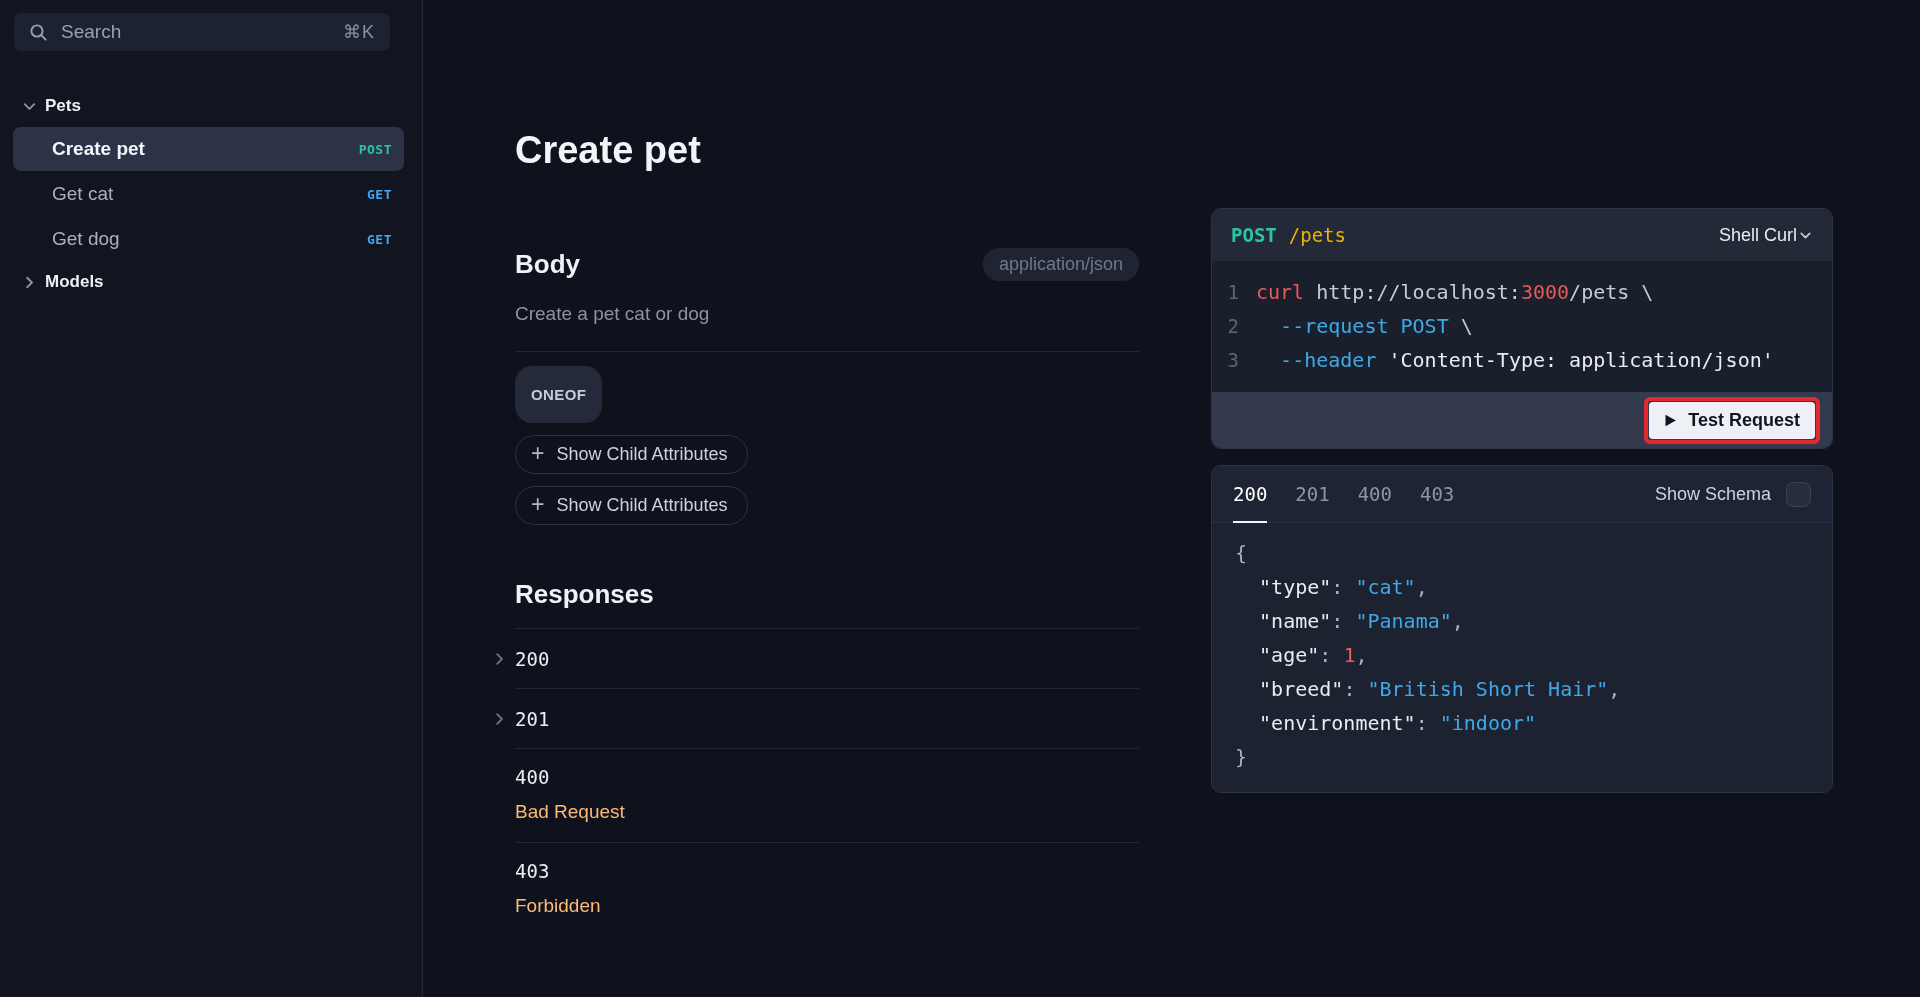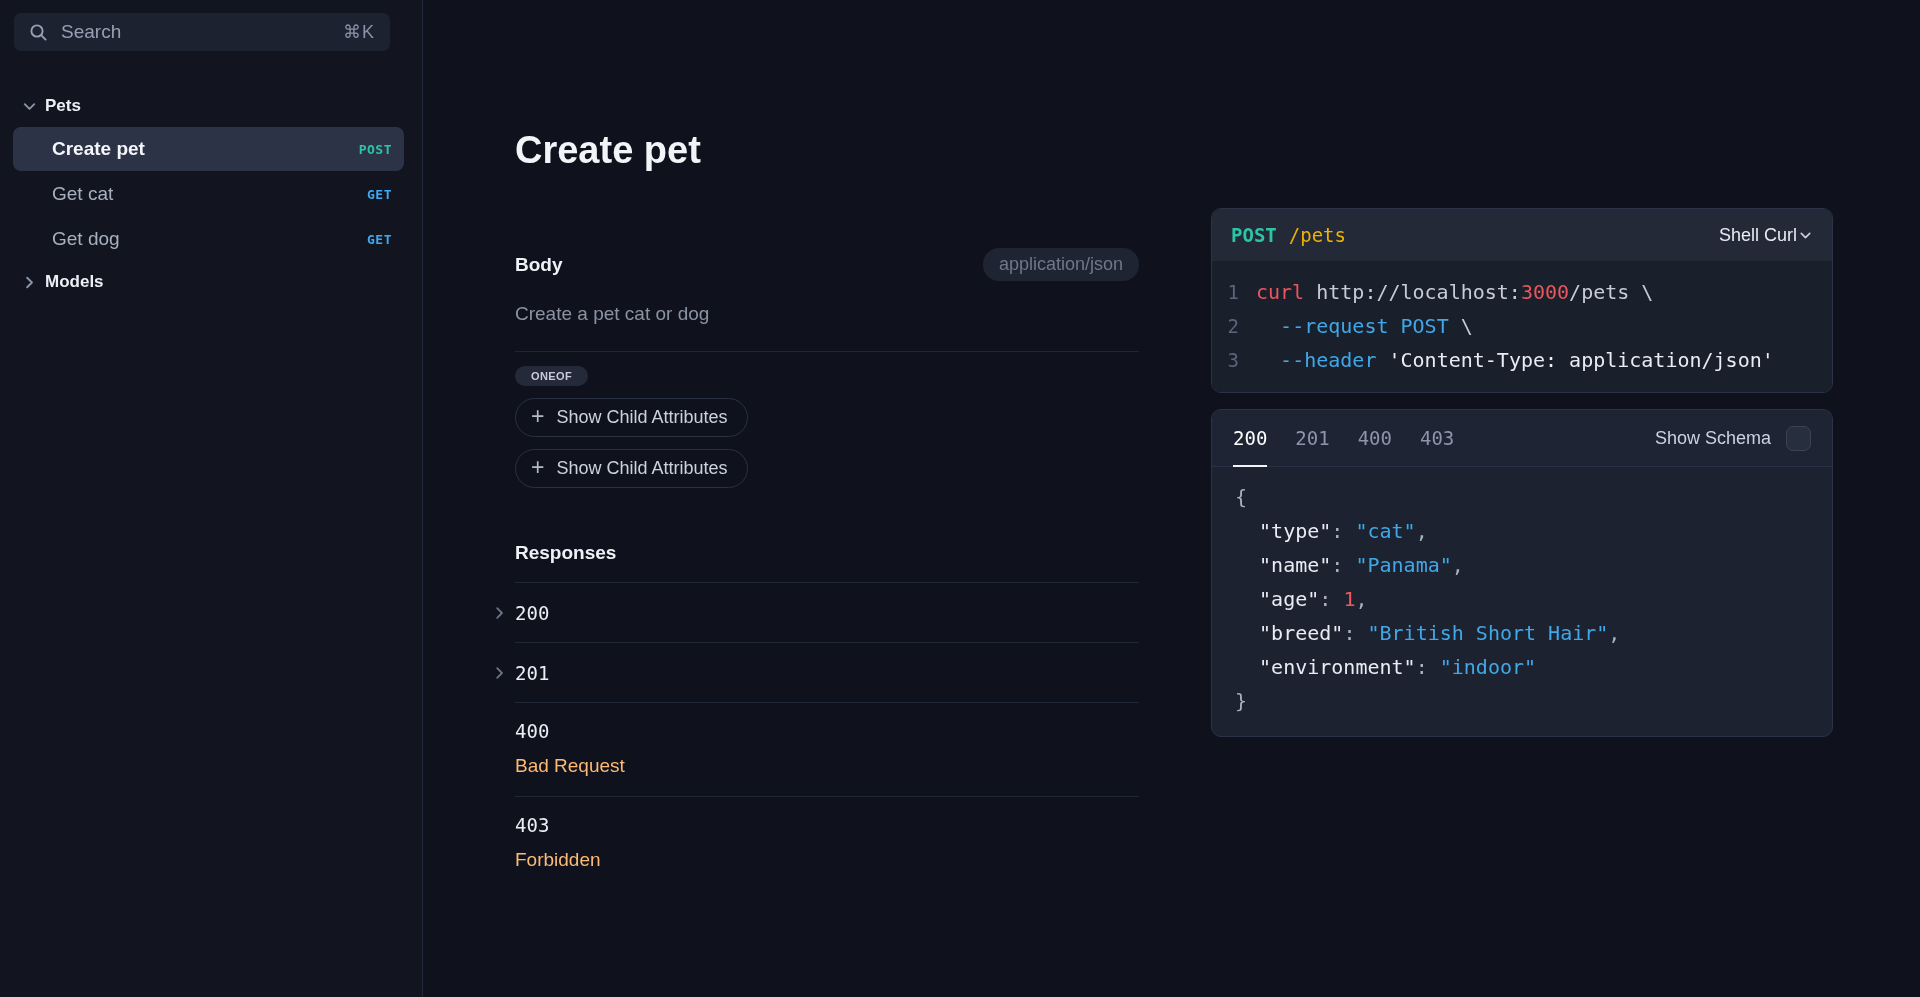--- a/index.html
+++ b/index.html
@@ -43,31 +43,31 @@
     font-size:13px; font-weight:bold; letter-spacing:.5px;
   }
   .method-post { color:#2cc5a4; }
   .method-get  { color:#3fa9f5; }
 
   
   .main { position:relative; flex:1; height:100%; background:#0f121c; }
   .left-col { position:absolute; left:92px; top:128px; width:624px; }
   .page-title { font-size:38px; font-weight:bold; color:#f2f4f8; line-height:44px; }
   .body-row { display:flex; align-items:center; justify-content:space-between; margin-top:76px; }
-  .section-heading { font-size:19px; font-weight:600; color:#eff1f6; }
+  .section-heading { font-size:26px; font-weight:600; color:#eff1f6; }
   .ct-badge {
     background:#1e2432; color:#6f7789; font-size:18px;
     border-radius:16px; padding:6px 16px;
   }
   .desc { margin-top:22px; font-size:19px; color:#8b93a3; }
   .divider { margin-top:26px; border:0; border-top:1px solid #1f2636; height:0; }
   .oneof-badge {
     display:inline-block; margin-top:14px;
-    background:#242a39; color:#c7ccd8; font-size:11px; font-weight:600;
-    letter-spacing:.4px; border-radius:17px; padding:4px 16px;
+    background:#242a39; color:#c7ccd8; font-size:15px; font-weight:600;
+    letter-spacing:.4px; border-radius:17px; padding:20px 16px;
   }
   .show-child-btn {
     display:flex; align-items:center; gap:12px; width:fit-content;
     margin-top:12px; height:39px; padding:0 19px 0 15px;
     background:transparent; border:1px solid #2a3142; border-radius:20px;
     color:#ccd2dd; font-size:18px; font-family:inherit; cursor:pointer;
   }
   .plus-glyph { font-size:23px; font-weight:400; color:#b4bac8; line-height:1; margin-top:-2px; }
   .responses-heading { margin-top:54px; }
   .responses-divider { margin-top:18px; }
@@ -270,20 +270,32 @@
           <div class="code-line">
             <span class="line-num">2</span>
             <span class="tok-plain">  </span><span class="tok-blue">--request</span><span class="tok-plain"> </span><span class="tok-blue">POST</span><span class="tok-plain"> \</span>
           </div>
           <div class="code-line">
             <span class="line-num">3</span>
             <span class="tok-plain">  </span><span class="tok-blue">--header</span><span class="tok-plain"> </span><span class="tok-bright">'Content-Type: application/json'</span>
           </div>
         </div>
 
+        <div class="req-footer">
+          <div class="highlight-box">
+            <button class="test-btn">
+              <span>
+                <svg width="13" height="15" viewBox="0 0 13 15">
+                  <path d="M1.5 1.8 L11.8 7.5 L1.5 13.2 Z" fill="#11151f"></path>
+                </svg>
+              </span>
+              <span>Test Request</span>
+            </button>
+          </div>
+        </div>
       </div>
 
       <div class="card resp-card">
         <div class="resp-header">
           <div class="tabs">
             <span class="tab active">200</span>
             <span class="tab">201</span>
             <span class="tab">400</span>
             <span class="tab">403</span>
           </div>

